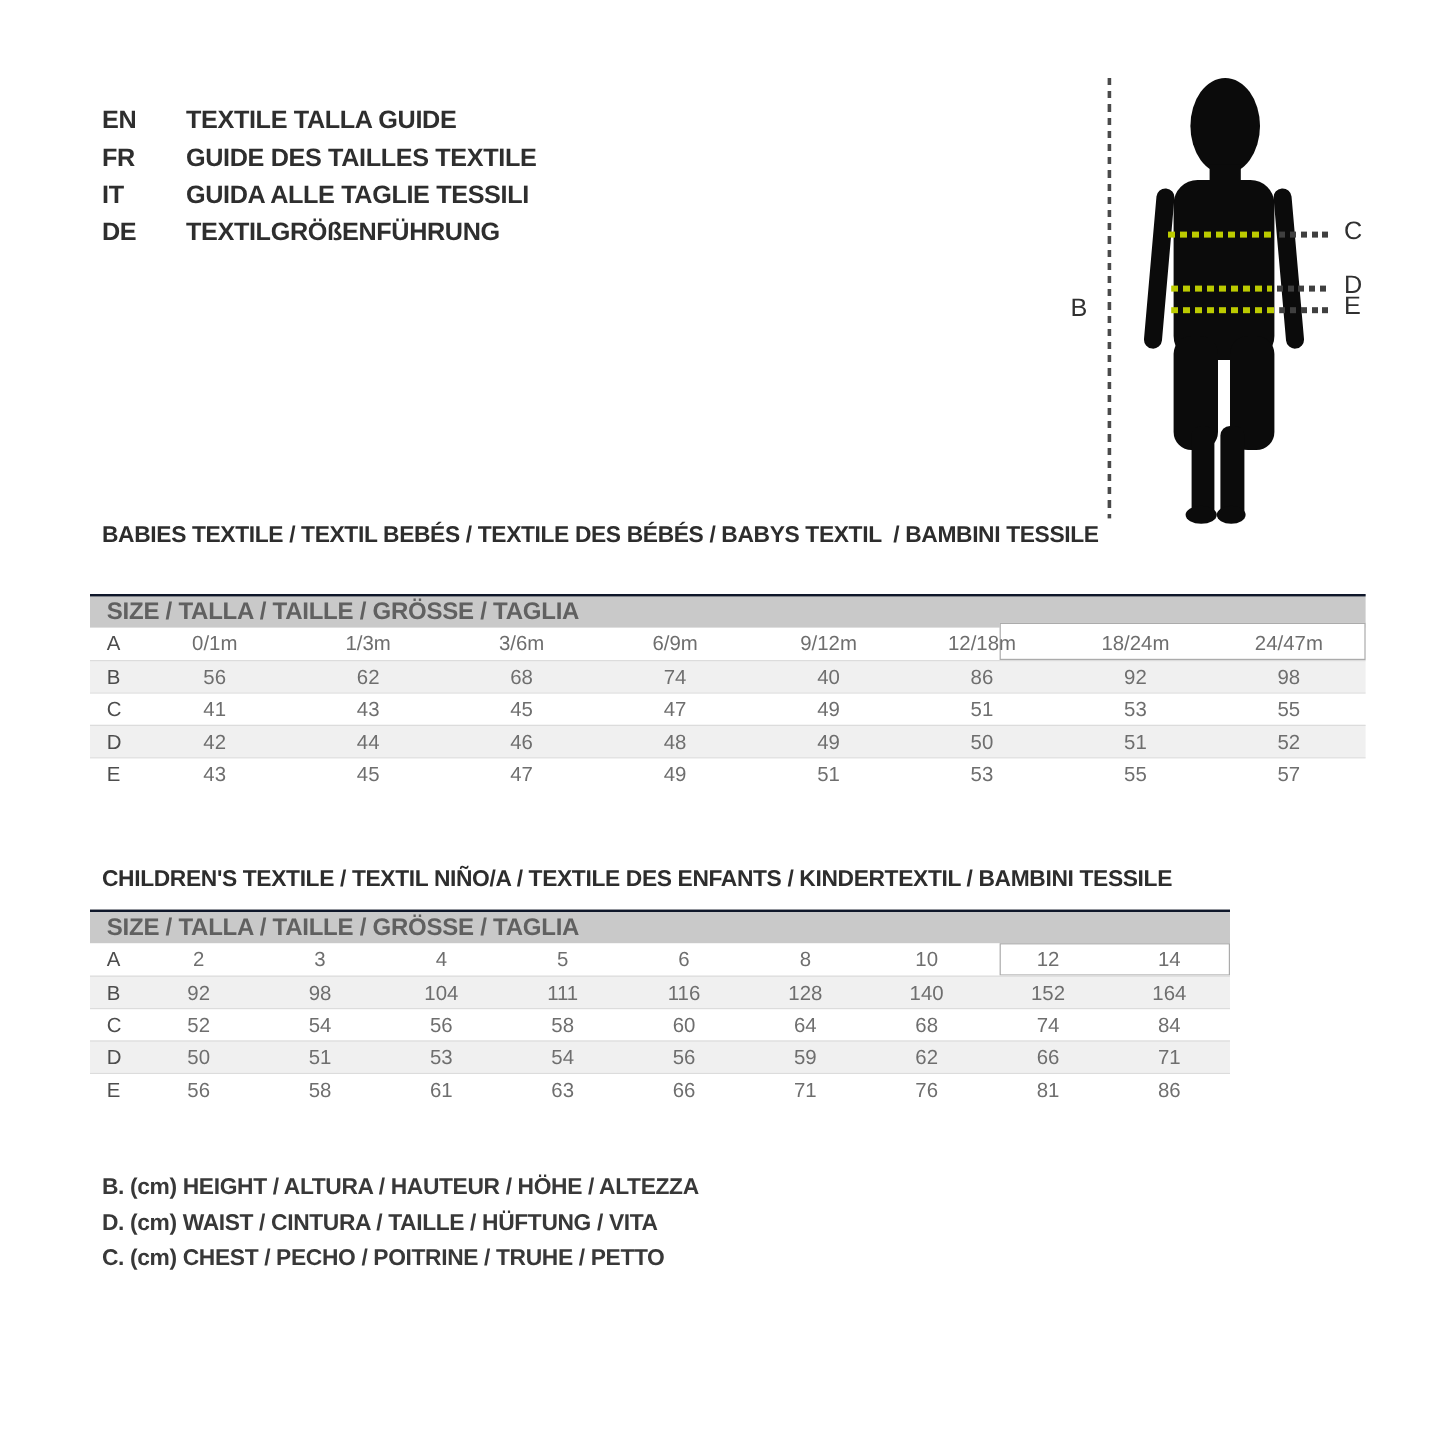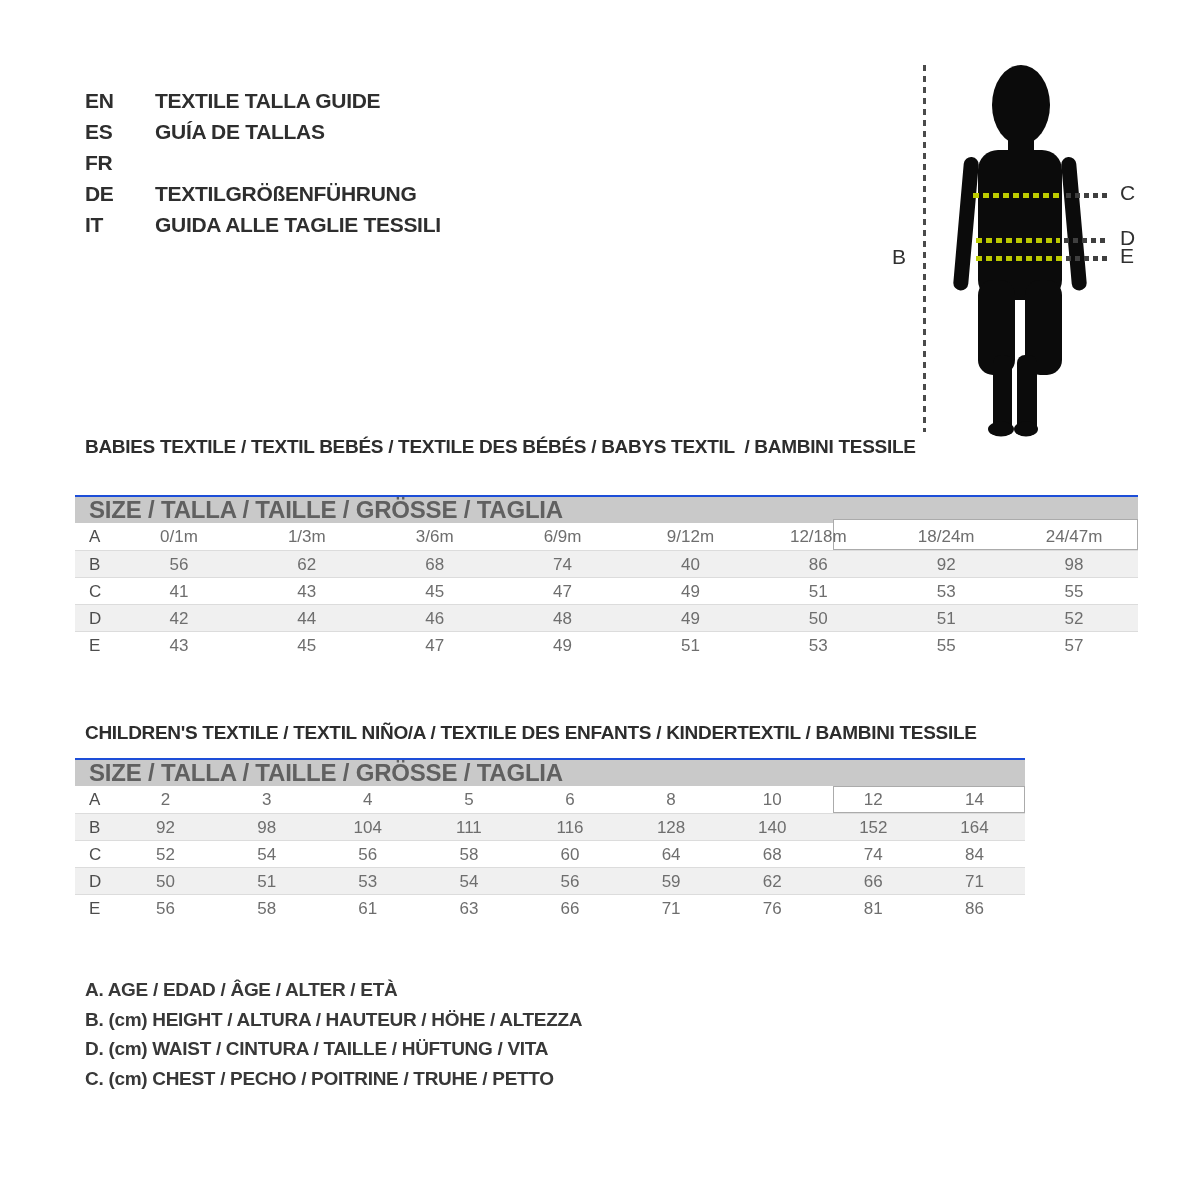--- a/index.html
+++ b/index.html
@@ -36,22 +36,22 @@
   
   .sec-title {
     position:absolute; left:85px; font-size:19px; font-weight:700;
     color:#2d2d2d; letter-spacing:-0.3px; white-space:pre;
   }
 
   
   .size-table { position:absolute; left:75px; }
   .band {
     height:28px; line-height:26px; box-sizing:border-box;
-    background:#c9c9c9; border-top:2px solid #1d4ed8;
-    padding-left:14px; font-size:24px; font-weight:700;
+    background:#c9c9c9; border-top:2px solid #0f172a;
+    padding-left:14px; font-size:20px; font-weight:700;
     color:#606060; letter-spacing:-0.2px;
   }
   .trow {
     display:flex; height:27px; line-height:27px; box-sizing:border-box;
     font-size:17px; color:#6e6e6e; position:relative; z-index:2;
   }
   .rows .trow + .trow { border-top:1px solid #dcdcdc; }
   .trow.stripe { background:#f0f0f0; }
   .rlabel { width:40px; padding-left:14px; box-sizing:border-box; color:#4d4d4d; }
   .cell { flex:1; text-align:center; }
@@ -75,33 +75,30 @@
 <body>
 
 <div class="canvas">
 
   <div class="lang-list" id="langList">
       <div class="lang-row">
         <span class="lang-code">EN</span>
         <span class="lang-label">TEXTILE TALLA GUIDE</span>
       </div>
       <div class="lang-row">
-        <span class="lang-code">ES</span>
-        <span class="lang-label">GUÍA DE TALLAS</span>
-      </div>
-      <div class="lang-row">
         <span class="lang-code">FR</span>
+        <span class="lang-label">GUIDE DES TAILLES TEXTILE</span>
+      </div>
+      <div class="lang-row">
+        <span class="lang-code">IT</span>
+        <span class="lang-label">GUIDA ALLE TAGLIE TESSILI</span>
       </div>
       <div class="lang-row">
         <span class="lang-code">DE</span>
         <span class="lang-label">TEXTILGRÖßENFÜHRUNG</span>
-      </div>
-      <div class="lang-row">
-        <span class="lang-code">IT</span>
-        <span class="lang-label">GUIDA ALLE TAGLIE TESSILI</span>
       </div>
     </div>
 
   <div class="figure">
     <svg width="160" height="390" viewBox="0 0 160 390">
       <g id="silGroup" fill="#0b0b0b">
         <ellipse cx="81" cy="50" rx="29" ry="40"></ellipse>
         <rect x="68" y="82" width="26" height="22"></rect>
         <rect x="38" y="95" width="84" height="150" rx="20"></rect>
         <rect x="24" y="102" width="15" height="134" rx="7.5" transform="rotate(5 31.5 106)"></rect>
@@ -255,19 +252,18 @@
           <span class="cell">71</span>
           <span class="cell">76</span>
           <span class="cell">81</span>
           <span class="cell">86</span>
         </div>
       </div>
     <div class="hl-box"></div>
   </div>
 
   <div class="legend" id="legendList">
-      <div class="legend-item">A. AGE / EDAD / ÂGE / ALTER / ETÀ</div>
       <div class="legend-item">B. (cm) HEIGHT / ALTURA / HAUTEUR / HÖHE / ALTEZZA</div>
       <div class="legend-item">D. (cm) WAIST / CINTURA / TAILLE / HÜFTUNG / VITA</div>
       <div class="legend-item">C. (cm) CHEST / PECHO / POITRINE / TRUHE / PETTO</div>
     </div>
 
 </div>
 
 </body></html>

